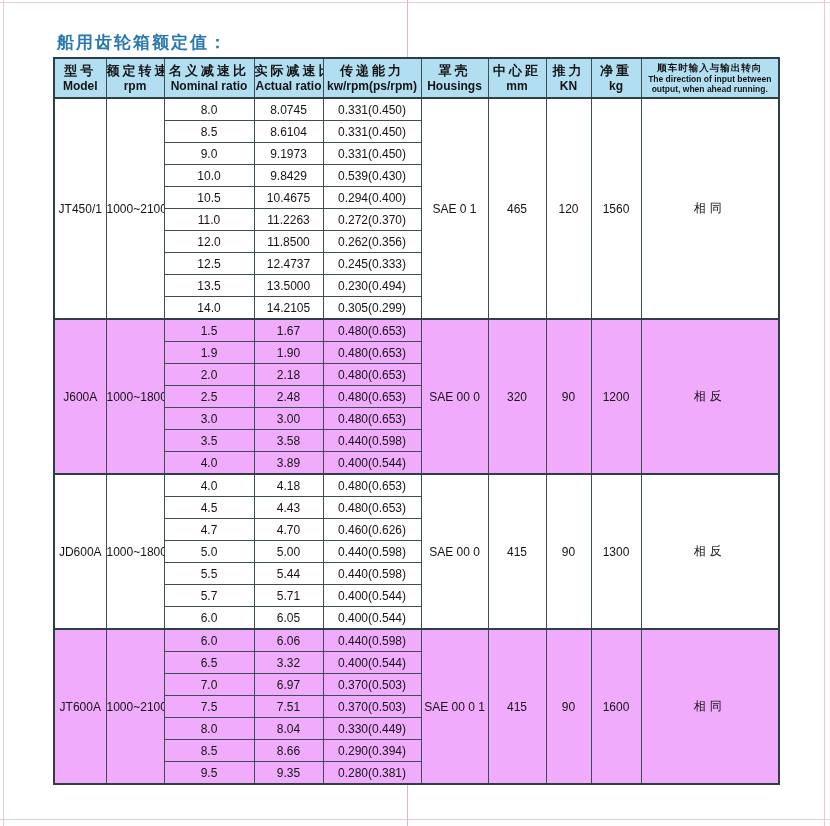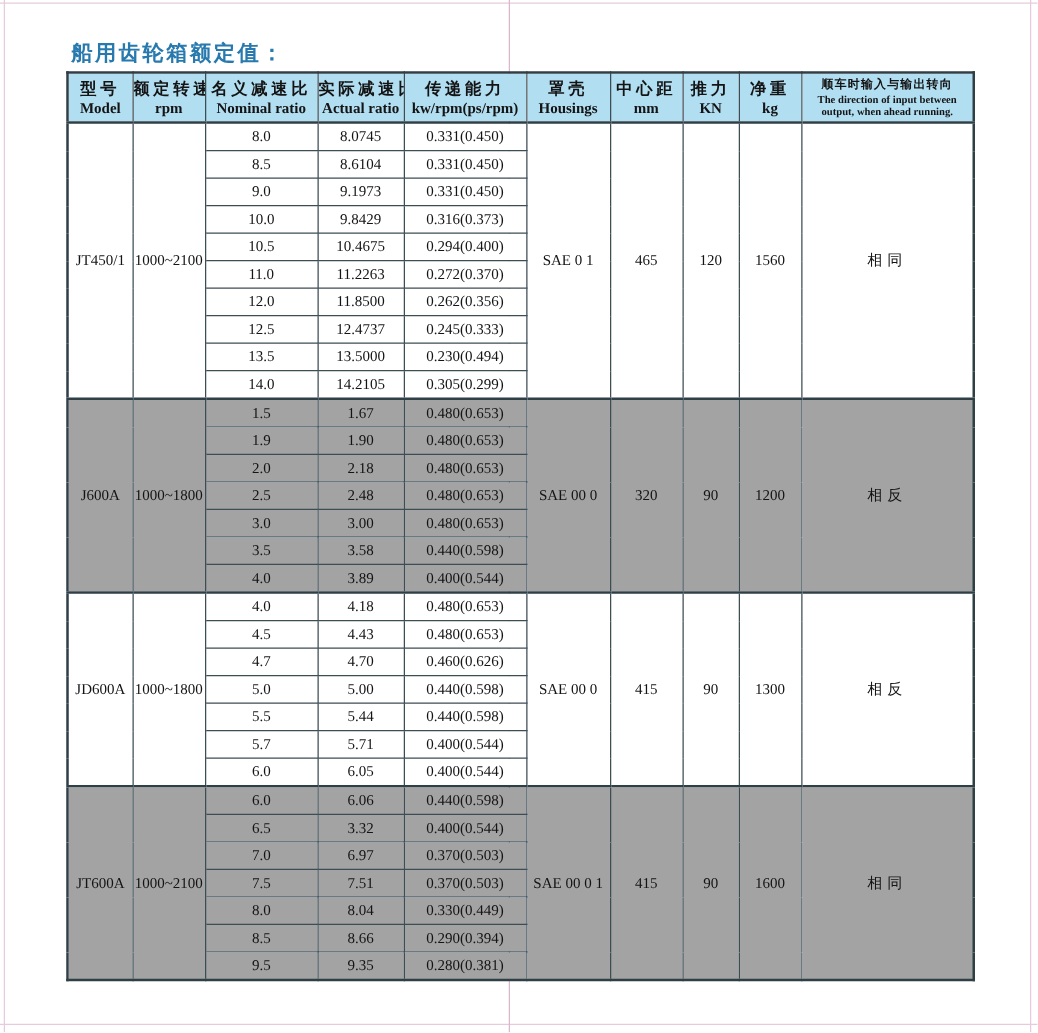--- a/index.html
+++ b/index.html
@@ -9,34 +9,34 @@
   
   .guide{position:absolute;background:#e7cbdd;}
   .guide.v{width:1px;top:0;bottom:0;}
   .guide.h{height:1px;left:0;right:0;}
   .guide.center{background:#dcb6d0;}
 
   .title{position:absolute;left:57px;top:31px;font-size:17px;font-weight:bold;
          color:#2779ae;letter-spacing:2px;}
 
   table.spec{position:absolute;left:53px;top:57px;border-collapse:collapse;
-             table-layout:fixed;width:725px;font-family:Liberation Serif, serif;}
+             table-layout:fixed;width:725px;}
   table.spec th, table.spec td{border:1px solid #3d4d54;padding:0;
              text-align:center;vertical-align:middle;color:#141414;
              overflow:hidden;white-space:nowrap;}
   table.spec{border:2px solid #2f3f46;}
   thead th{background:#b2def2;height:38px;font-weight:bold;
            border-bottom:2px solid #2f3f46;}
   thead .zh{font-size:13px;letter-spacing:3px;line-height:16px;}
   thead .en{font-size:12px;letter-spacing:0;line-height:14px;}
   thead th.dir-th .zh{font-size:9.5px;letter-spacing:1px;line-height:12px;}
   thead th.dir-th .en{font-size:8.5px;line-height:10px;white-space:normal;
                       padding:0 4px;text-align:center;}
   tbody td{height:21px;font-size:12px;background:#ffffff;}
-  tbody tr.hl td{background:#a3a3a3;}
+  tbody tr.hl td{background:#f0abfc;}
   tbody tr.group-start td{border-top:2px solid #2f3f46;}
   td.direction-cell{letter-spacing:4px;}
 </style>
 </head>
 <body>
 
 <div class="page">
 
   <div class="guide h" style="top:2px"></div>
   <div class="guide h" style="top:819px"></div>
@@ -122,21 +122,21 @@
           <td rowspan="1">0.331(0.450)</td>
         </tr>
         <tr>
           <td rowspan="1">9.0</td>
           <td rowspan="1">9.1973</td>
           <td rowspan="1">0.331(0.450)</td>
         </tr>
         <tr>
           <td rowspan="1">10.0</td>
           <td rowspan="1">9.8429</td>
-          <td rowspan="1">0.316(0.373)</td>
+          <td rowspan="1">0.539(0.430)</td>
         </tr>
         <tr>
           <td rowspan="1">10.5</td>
           <td rowspan="1">10.4675</td>
           <td rowspan="1">0.294(0.400)</td>
         </tr>
         <tr>
           <td rowspan="1">11.0</td>
           <td rowspan="1">11.2263</td>
           <td rowspan="1">0.272(0.370)</td>

